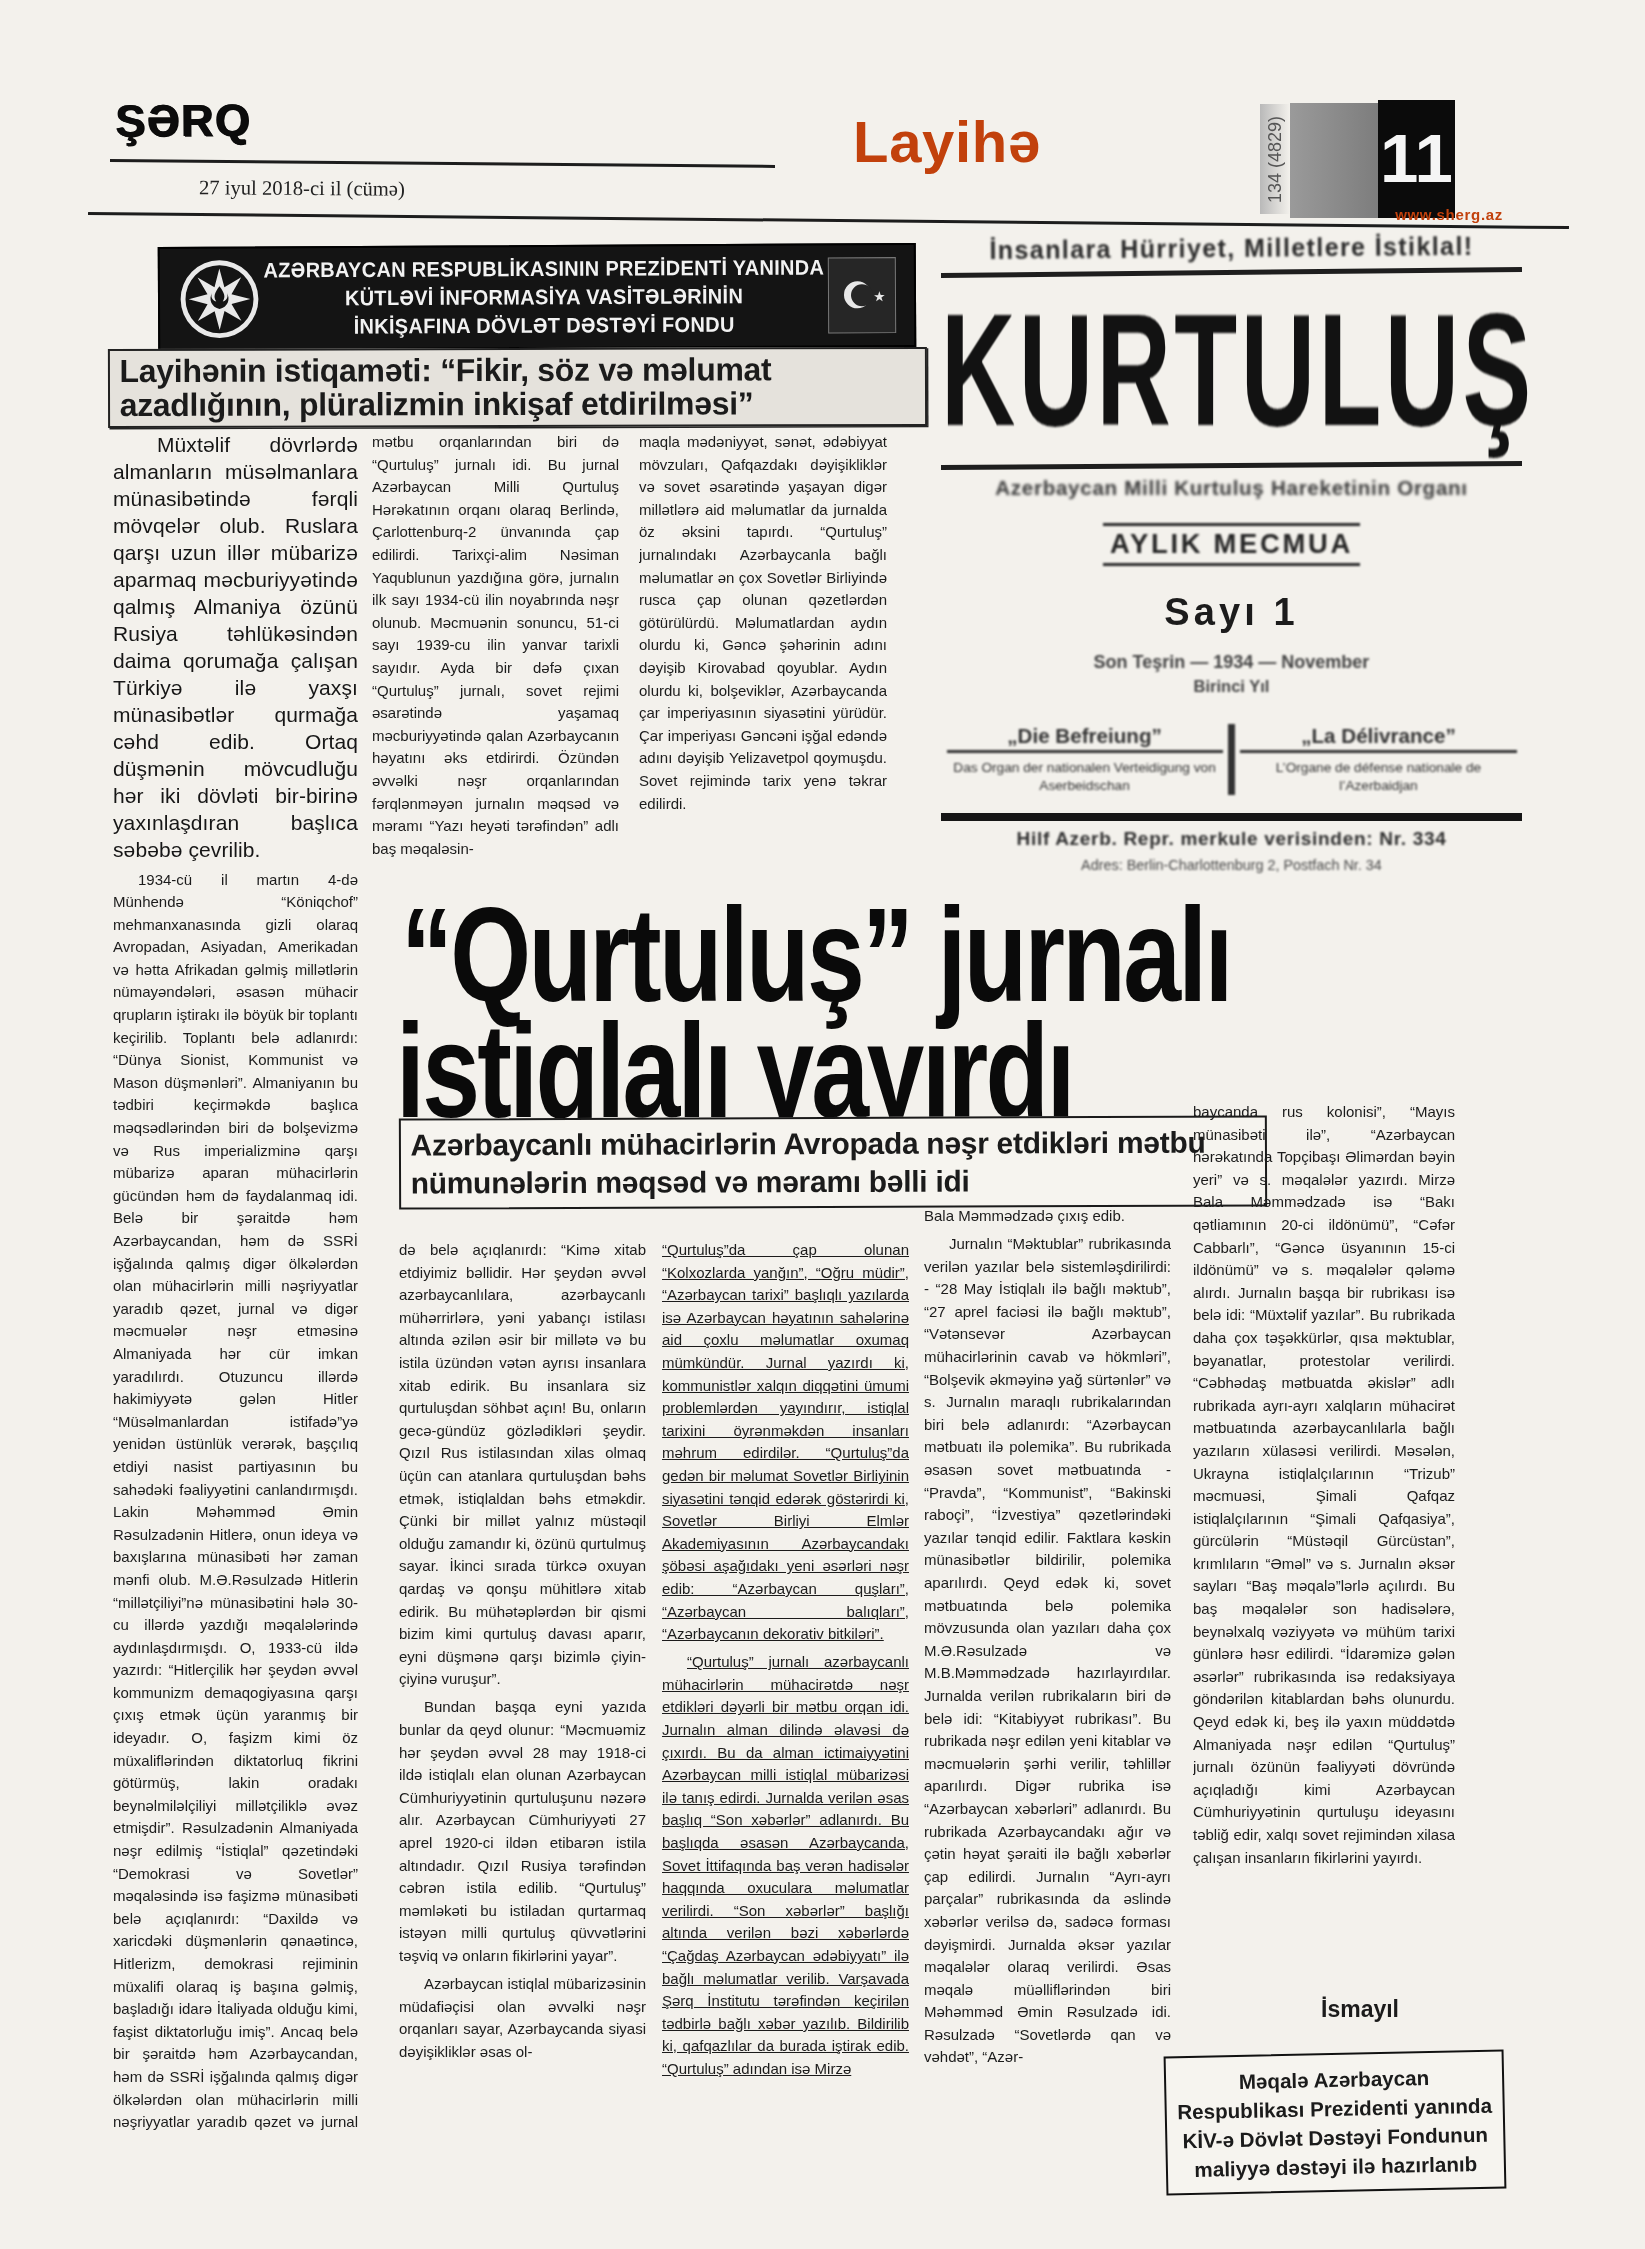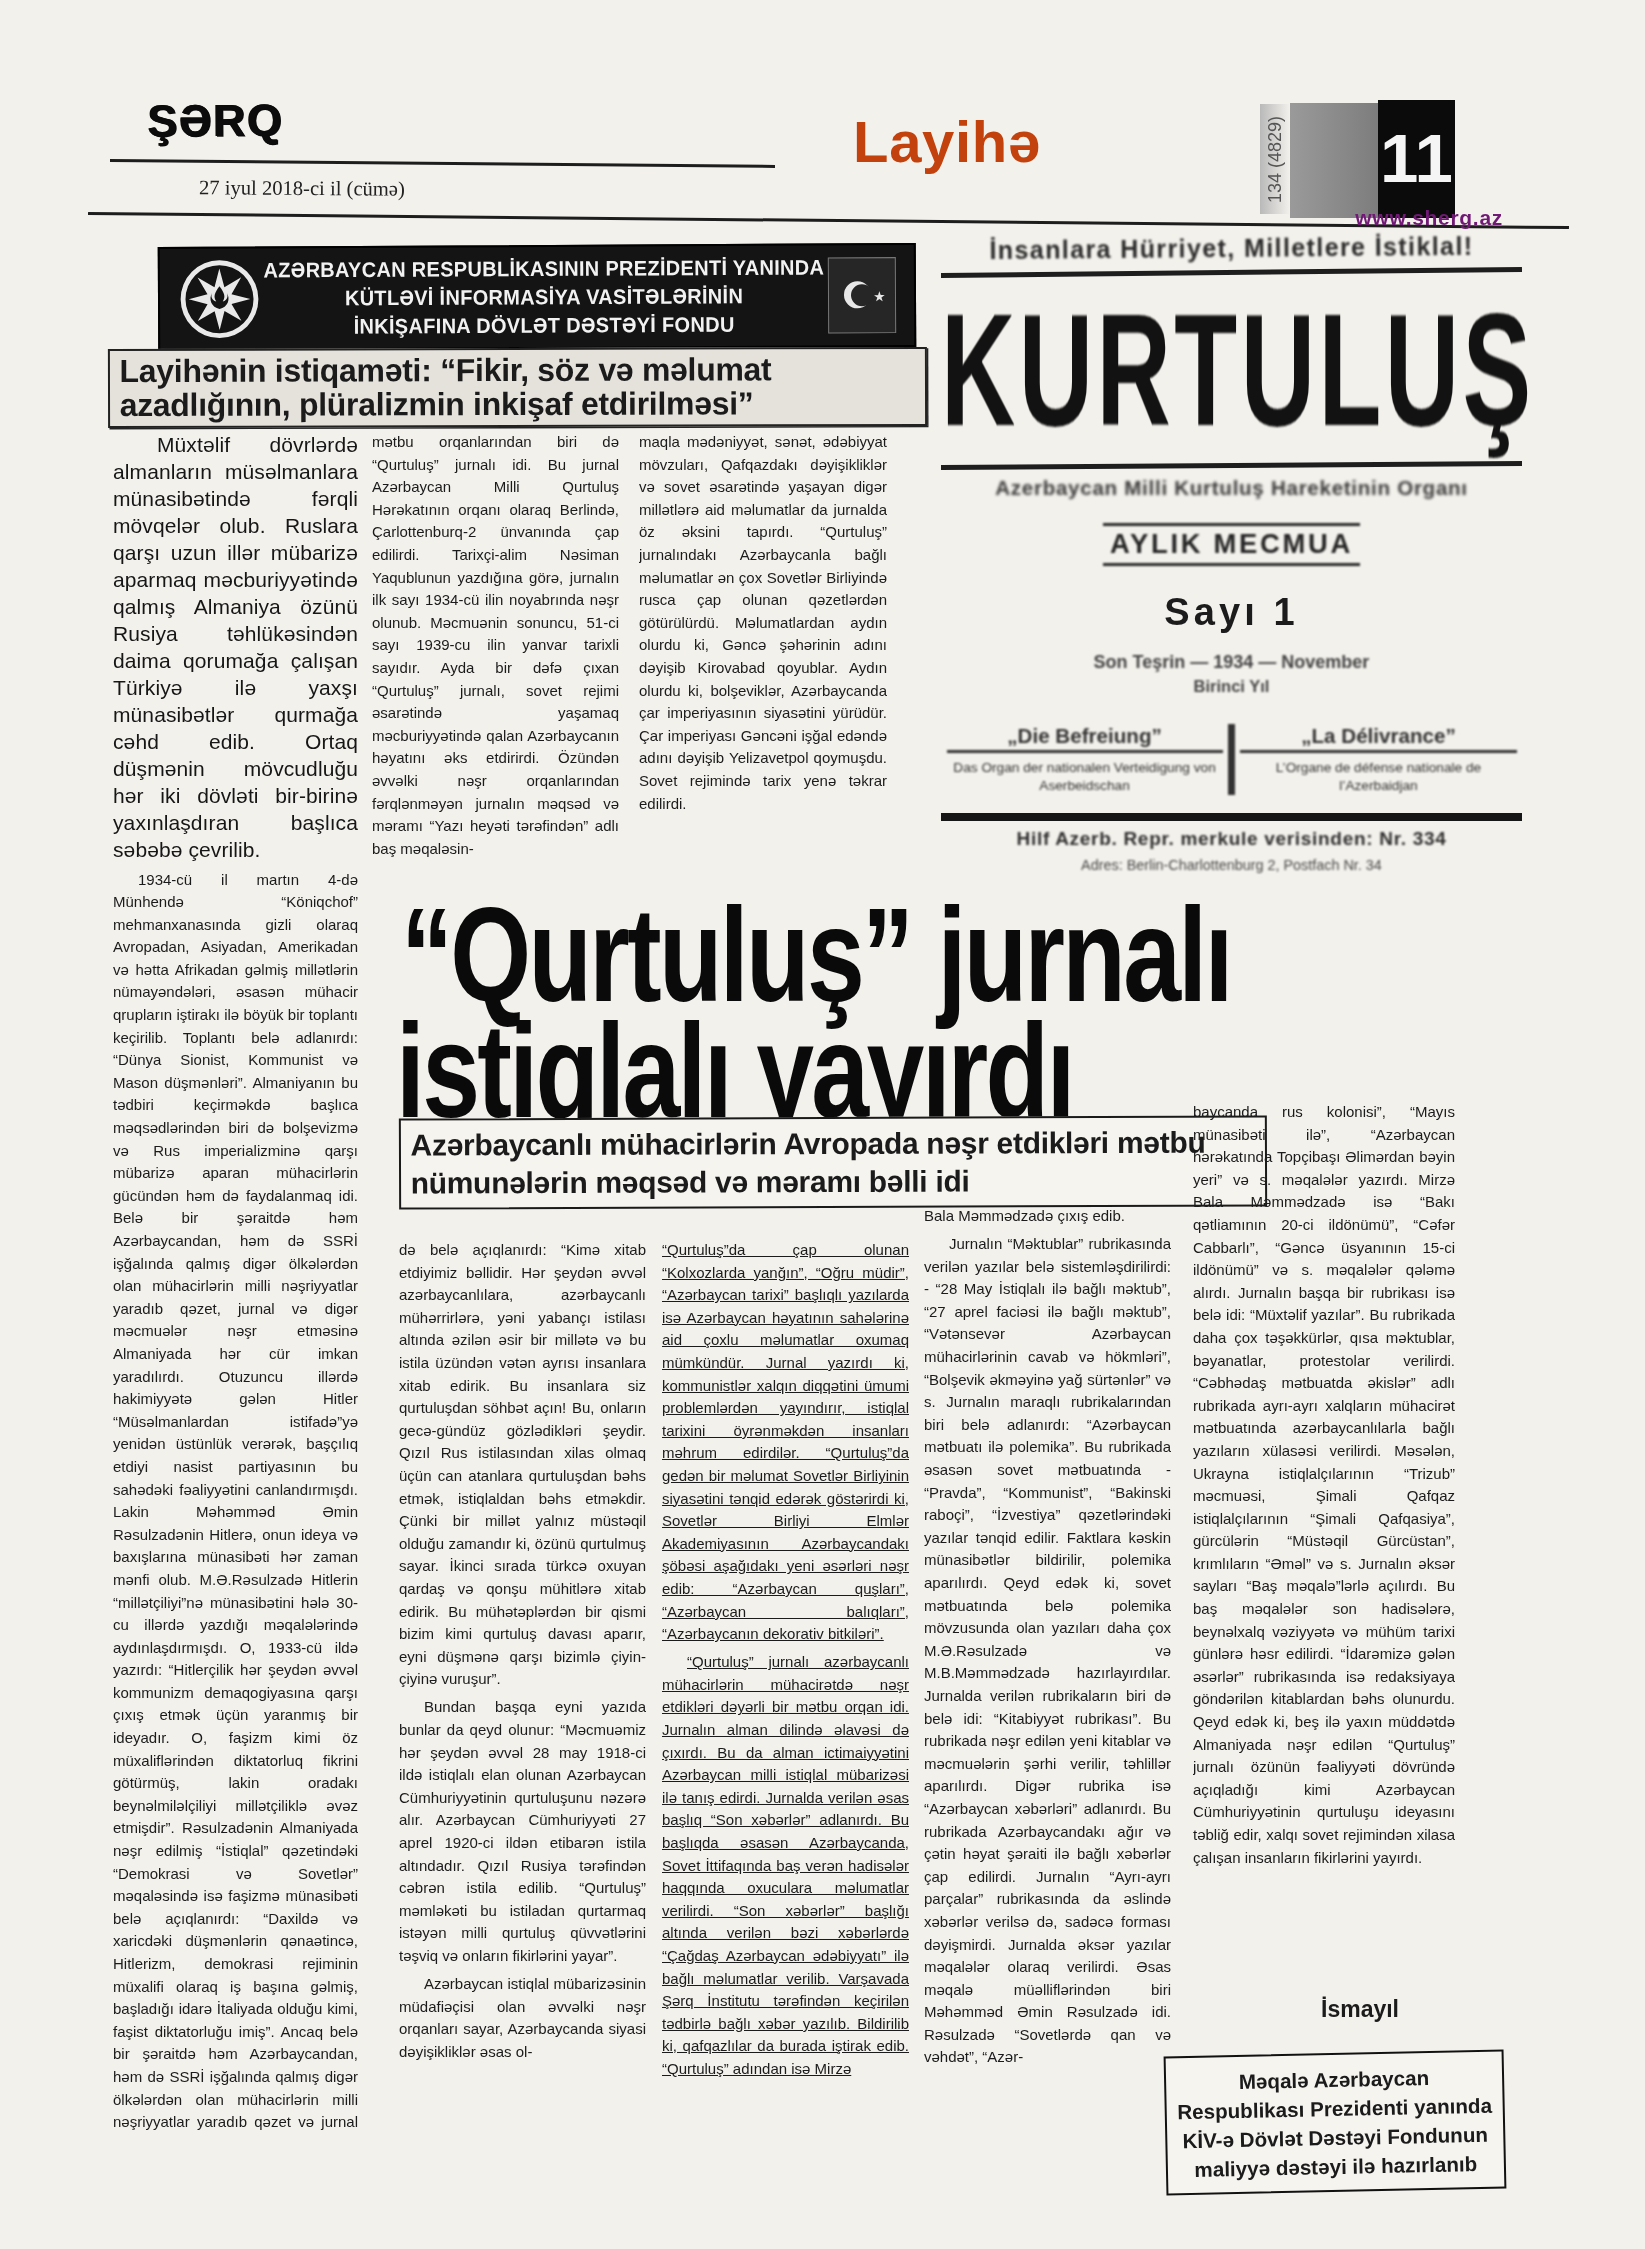--- a/index.html
+++ b/index.html
@@ -5,31 +5,31 @@
   html,body { margin:0; padding:0; background:#777; }
   .page {
     position:relative; width:1645px; height:2250px;
     background:#f3f1ec; overflow:hidden;
     font-family:"Liberation Sans", sans-serif; color:#1b1b1b;
   }
   .abs { position:absolute; }
 
   
   .logo { font-weight:bold; font-size:45px; letter-spacing:1.4px; color:#0c0c0c;
-          text-shadow:0.7px 0 #0c0c0c, 1.4px 0.7px #0c0c0c; transform:rotate(-0.4deg);margin-left:32px; }
+          text-shadow:0.7px 0 #0c0c0c, 1.4px 0.7px #0c0c0c; transform:rotate(-0.4deg); }
   .rule { background:#1d1d1d; }
   .date-line { font-family:"Liberation Serif", serif; font-size:20.6px; color:#222; transform:rotate(0.4deg); }
   .section-title { font-weight:bold; font-size:58px; color:#c2410c; letter-spacing:0.7px; }
   .issue-strip { width:30px; height:110px; background:linear-gradient(to right,#f3f1ec,#b9b9b9);
                  writing-mode:vertical-rl; transform:rotate(180deg); font-size:18px; color:#555;
                  text-align:center; line-height:30px; }
   .page-gray { width:88px; height:115px; background:linear-gradient(to right,#9a9a9a,#7d7d7d); }
   .page-black { width:77px; height:118px; background:#0b0b0b; color:#f5f5f5; font-weight:bold;
                 font-size:69px; text-align:center; line-height:118px; }
-  .website { font-size:21px; font-weight:bold; color:#701a75; letter-spacing:0.7px; }
+  .website { font-size:15px; font-weight:bold; color:#c2410c; letter-spacing:0.7px; }
 
   
   .banner { background:#141414; border:2.1px solid #000; transform:rotate(-0.3deg);
             display:flex; align-items:center; }
   .banner-text { flex:1; text-align:center; color:#f2f2f2; font-weight:bold;
                  font-size:20px; line-height:27px; letter-spacing:0.3px; transform:scaleY(1.05); }
   .emblem { width:81px; height:81px; margin-left:19px; flex:0 0 auto; }
   .flag { width:66px; height:74px; background:#262626; border:1.4px solid #777; margin-right:18px;
           position:relative; flex:0 0 auto; }
   .flag .crescent { position:absolute; left:15px; top:23px; width:27.4px; height:27.4px;

